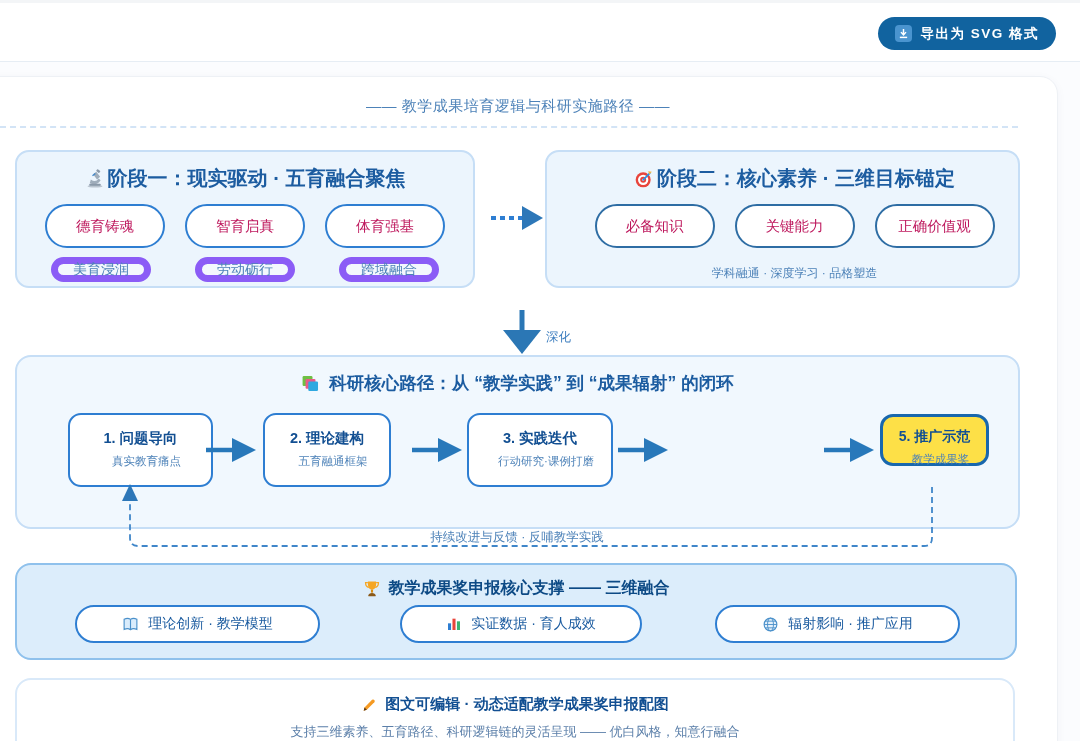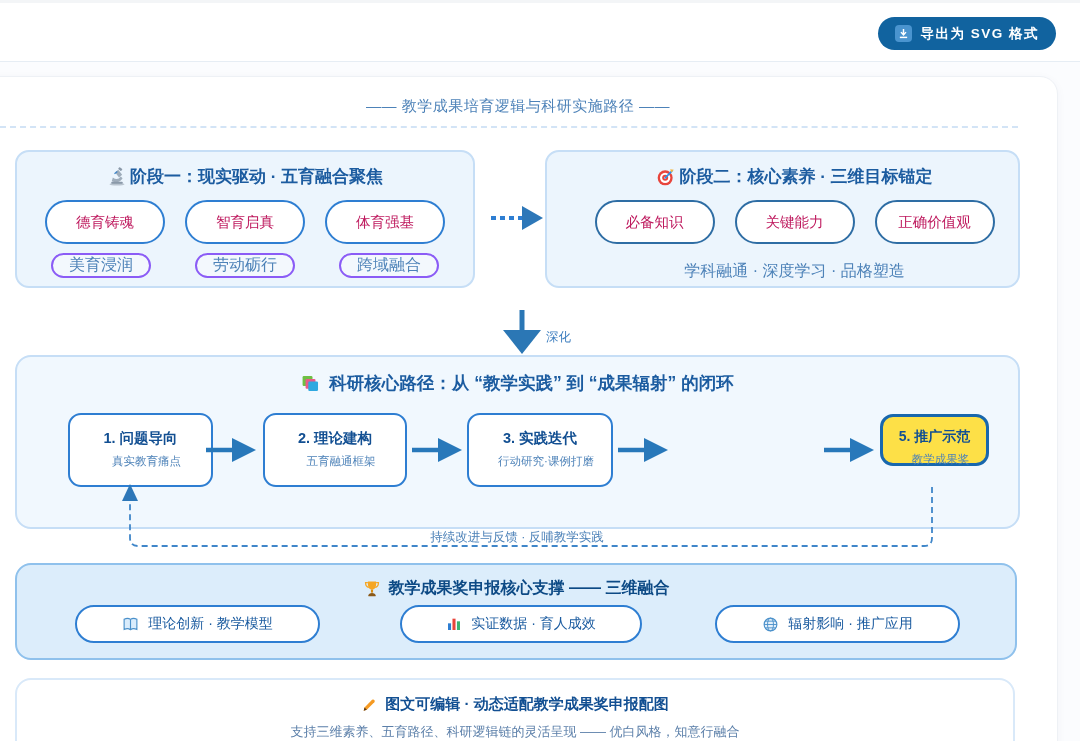--- a/index.html
+++ b/index.html
@@ -40,56 +40,56 @@
     border-top:2px dashed #d3e4f6;
   }
   
   .stage-box {
     position:absolute; background:#ecf5fd; border:2px solid #c6def6; border-radius:14px;
   }
   #stage1 { left:15px; top:150px; width:460px; height:138px; }
   #stage2 { left:545px; top:150px; width:475px; height:138px;padding-left:24px; }
   .stage-head {
     display:flex; justify-content:center; align-items:center; gap:3px;
-    margin-top:13px; color:#1c5ca0; font-weight:700; font-size:17px;
+    margin-top:13px; color:#1c5ca0; font-weight:700; font-size:20px;
   }
   .pill-row { display:flex; justify-content:center; gap:20px; margin-top:12px; }
   .pill-lg {
     width:120px; height:44px; background:#fff; border:2px solid #2e7ed2; border-radius:23px;
     display:flex; align-items:center; justify-content:center;
     color:#be185d; font-size:14.5px; font-weight:500;
   }
   #stage2 .pill-lg { border-color:#2e6da4; }
   .pill-sm-row { display:flex; justify-content:center; gap:44px; margin-top:9px; }
   .pill-sm {
-    width:100px; height:25px; background:#f3f8fd; border:2px solid #8b5cf6; border-radius:13px;
+    width:100px; height:25px; background:#f3f8fd; border:7px solid #8b5cf6; border-radius:13px;
     display:flex; align-items:center; justify-content:center;
-    color:#4d82b8; font-size:16px;
-  }
-  .stage-footer { text-align:center; margin-top:17px; color:#4d82b8; font-size:16px; }
+    color:#4d82b8; font-size:14px;
+  }
+  .stage-footer { text-align:center; margin-top:17px; color:#4d82b8; font-size:12px; }
   
   .svg-abs { position:absolute; pointer-events:none; }
   .deepen-label { position:absolute; left:546px; top:329px; color:#3d7ebf; font-size:12.5px; }
   
   .research-box {
     position:absolute; left:15px; top:355px; width:1005px; height:174px;
     background:#f1f8fe; border:2px solid #c6def6; border-radius:16px;
   }
   .research-head {
     display:flex; justify-content:center; align-items:center; gap:9px;
     margin-top:14px; color:#1c5ca0; font-weight:700; font-size:17.5px;
   }
   .step {
     position:absolute; top:413px; height:74px; background:#fff;
     border:2px solid #2e7ed2; border-radius:13px; text-align:center;
   }
   .step-title { margin-top:14px; font-weight:700; font-size:14.5px; color:#124f92; }
   .step-sub { margin-top:6px; font-size:11.5px; color:#4d82b8;margin-left:12px; }
   #step1 { left:68px;  width:145px; }
-  #step2 { left:263px; width:144px; }
+  #step2 { left:263px; width:128px; }
   #step3 { left:467px; width:146px; }
   #step4 { left:673px; width:147px; }
   #step5 { left:880px; width:109px; top:414px; height:52px;
            background:#fde047; border:3px solid #1867ad; }
   #step5 .step-title { margin-top:11px; font-size:14px; }
   .feedback-label {
     position:absolute; left:317px; top:529px; width:400px; text-align:center;
     color:#4d82b8; font-size:12.5px;
   }
   

